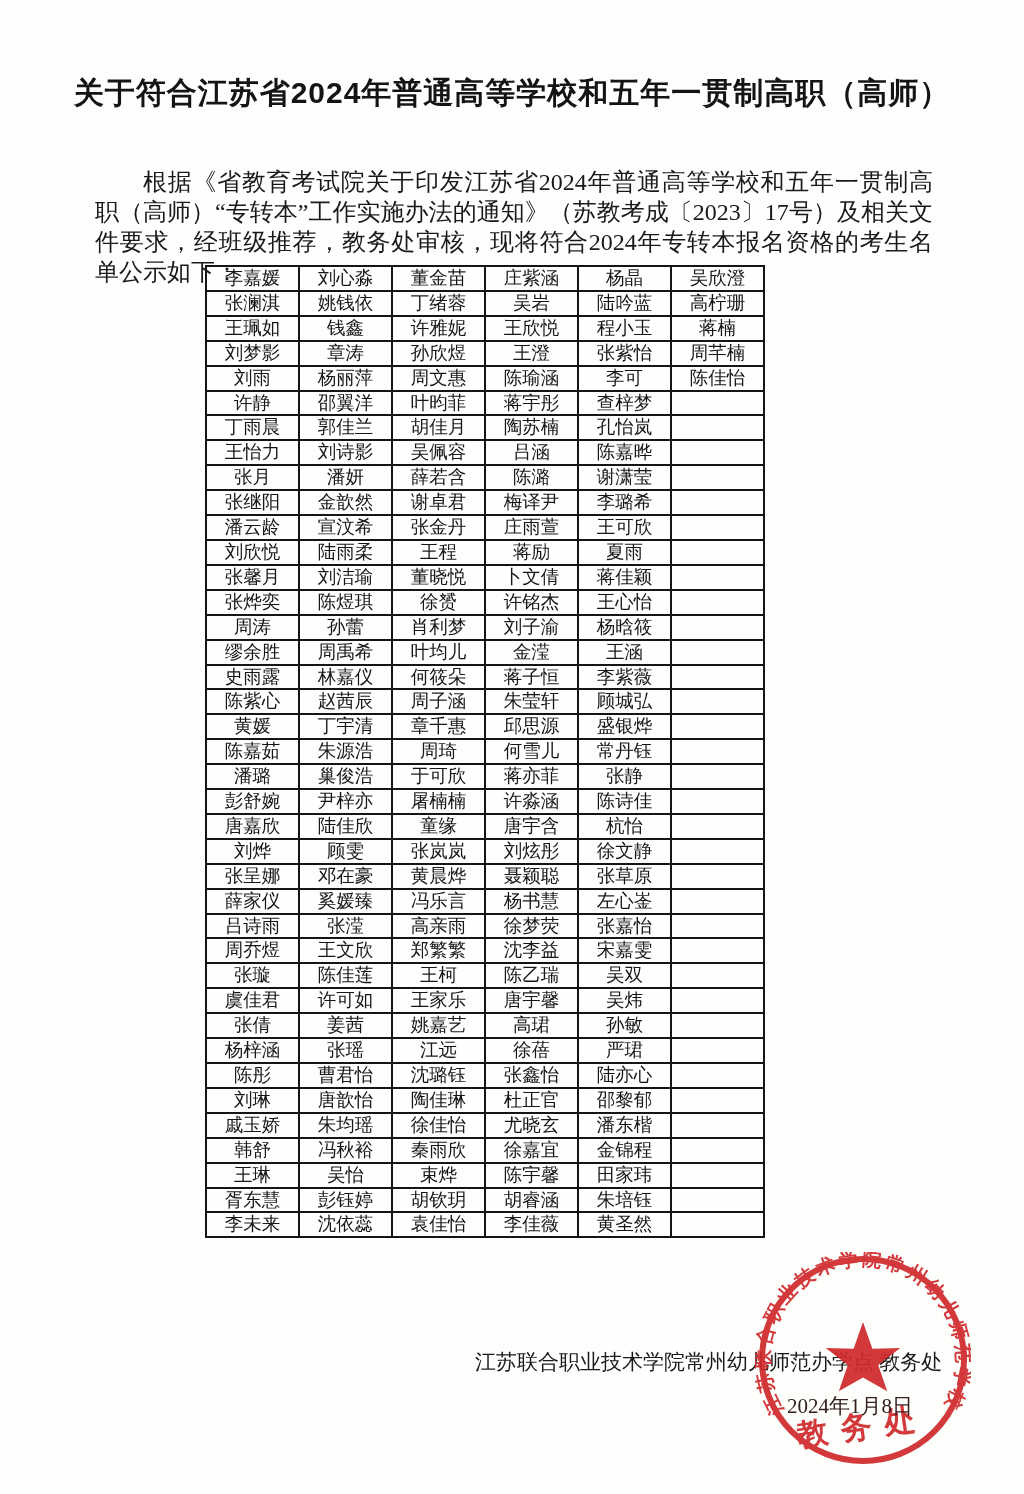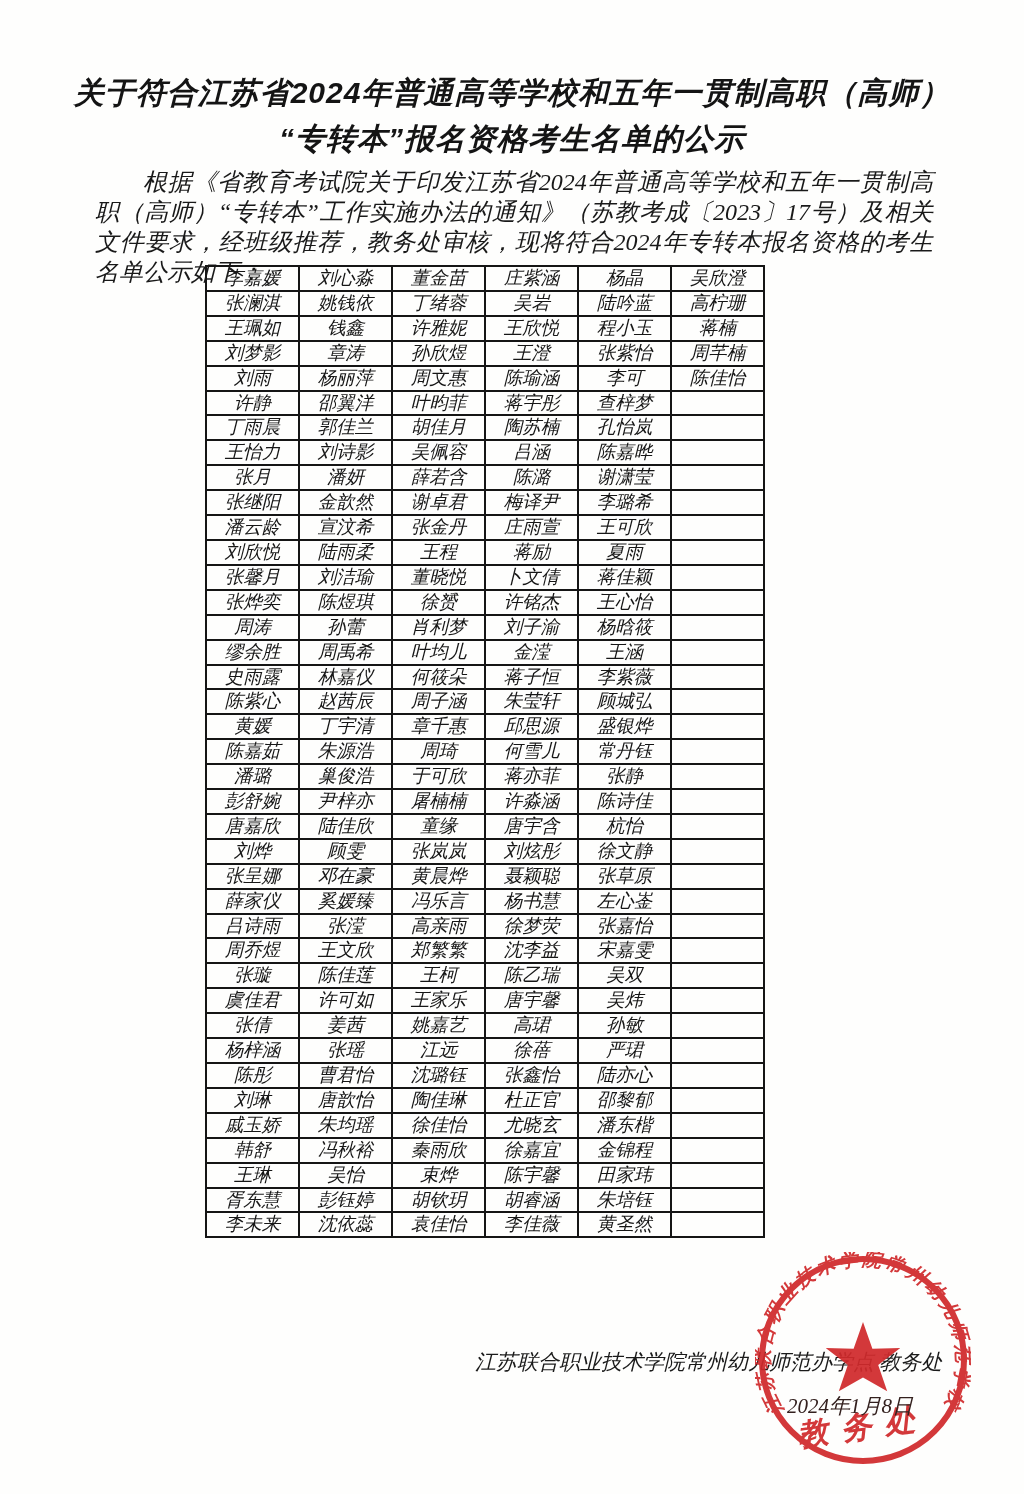--- a/index.html
+++ b/index.html
@@ -5,21 +5,20 @@
   html, body { margin: 0; padding: 0; background: #ffffff; }
   .page {
     position: relative;
     width: 1024px;
     height: 1494px;
     margin: 0 auto;
     background: #fefefdff;
     font-family: "Liberation Serif", serif;
     color: #1b1b1b;
     overflow: hidden;
-    font-style: italic;
   }
   .title {
     position: absolute;
     top: 70px;
     left: 0;
     width: 100%;
     text-align: center;
     font-family: "Liberation Sans", sans-serif;
     font-weight: 900;
     font-size: 30px;
@@ -89,21 +88,20 @@
   }
   .stamp svg { display: block; width: 100%; height: 100%; }
 </style>
 </head>
 <body>
 
 <div class="page">
 
   <div class="title">
     <div>关于符合江苏省2024年普通高等学校和五年一贯制高职（高师）</div>
-    <div>“专转本”报名资格考生名单的公示</div>
   </div>
 
   <div class="intro">根据《省教育考试院关于印发江苏省2024年普通高等学校和五年一贯制高职（高师）“专转本”工作实施办法的通知》（苏教考成〔2023〕17号）及相关文件要求，经班级推荐，教务处审核，现将符合2024年专转本报名资格的考生名单公示如下：</div>
 
   <table class="students">
     <tbody>
         <tr>
           <td>李嘉媛</td>
           <td>刘心淼</td>
           <td>董金苗</td>

